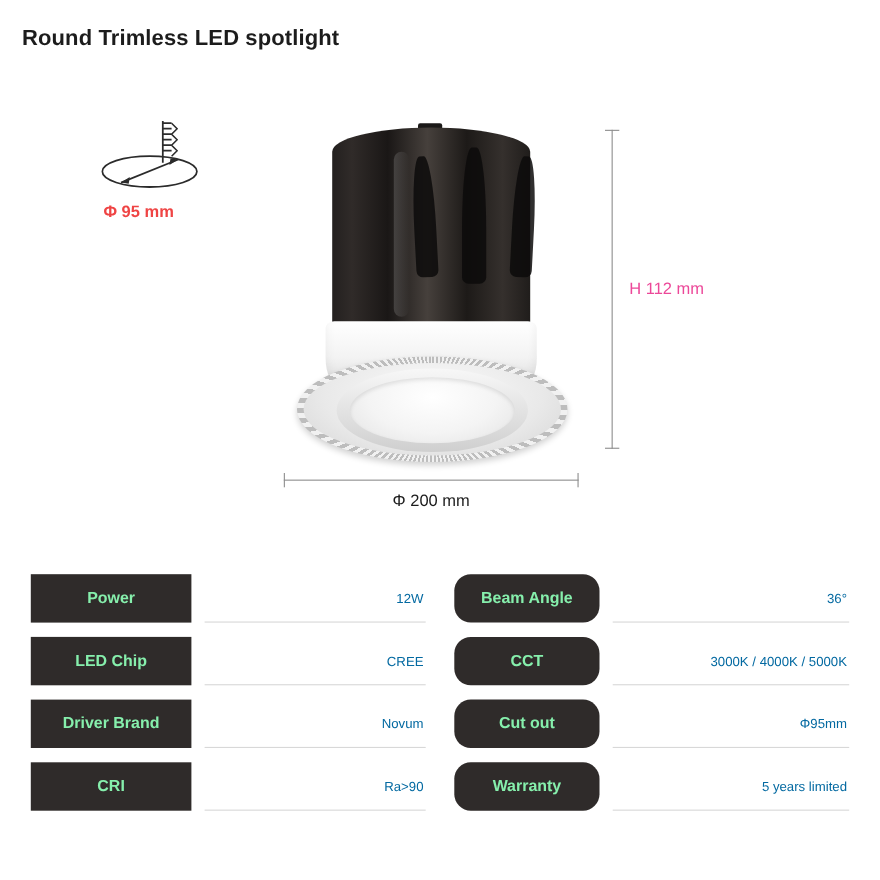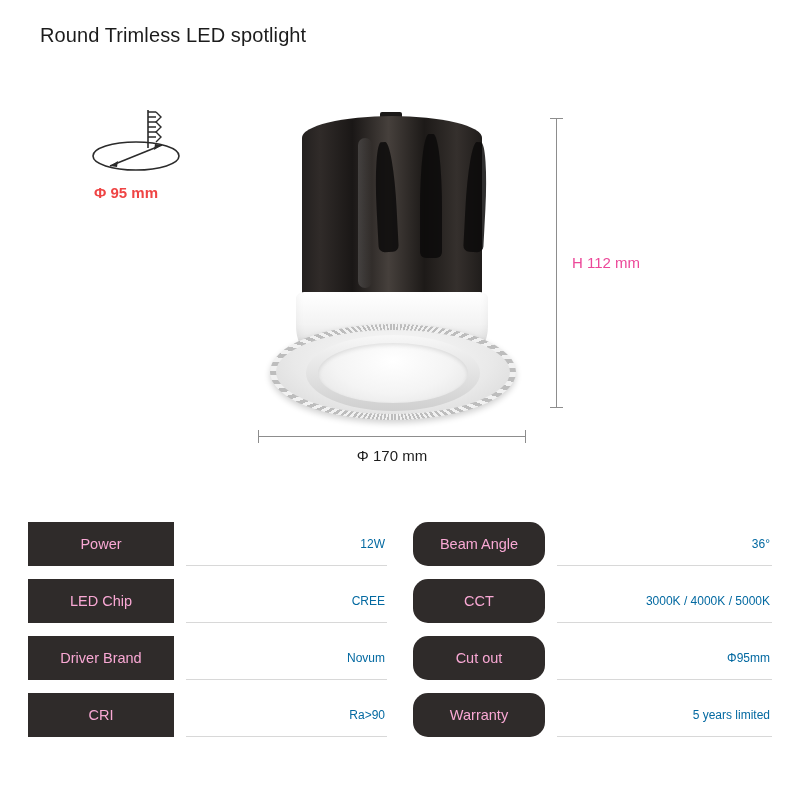--- a/index.html
+++ b/index.html
@@ -16,24 +16,24 @@
 
   .page {
     position: relative;
     width: 800px;
     height: 800px;
   }
 
   
   .title {
     position: absolute;
-    left: 40px;
+    left: 20px;
     top: 24px;
     font-size: 20px;
-    font-weight: normal;
+    font-weight: bold;
     letter-spacing: 0.1px;
     color: #1c1c1c;
   }
 
   
   .cutout-group {
     position: absolute;
     left: 92px;
     top: 104px;
     width: 120px;
@@ -227,23 +227,23 @@
     gap: 13px;
   }
   .spec-row {
     display: flex;
     align-items: stretch;
     height: 44px;
   }
   .spec-key {
     width: 146px;
     background: #2f2b2a;
-    color: #f9a8d4;
+    color: #86efac;
     font-size: 14.5px;
-    font-weight: normal;
+    font-weight: bold;
     display: flex;
     align-items: center;
     justify-content: center;
     text-align: center;
   }
   .spec-val {
     flex: 1;
     border-bottom: 1px solid #d8d8d8;
     display: flex;
     align-items: center;
@@ -295,21 +295,21 @@
   </div>
 
   <div class="v-dim"></div>
   <div class="v-tick-top"></div>
   <div class="v-tick-bottom"></div>
   <div class="v-label">H 112 mm</div>
 
   <div class="h-dim"></div>
   <div class="h-tick-left"></div>
   <div class="h-tick-right"></div>
-  <div class="h-label">Φ 170 mm</div>
+  <div class="h-label">Φ 200 mm</div>
 
   <div class="specs">
 
     <div class="spec-col left">
       <div class="spec-row">
         <div class="spec-key">Power</div>
         <div class="spec-val">12W</div>
       </div>
       <div class="spec-row">
         <div class="spec-key">LED Chip</div>

